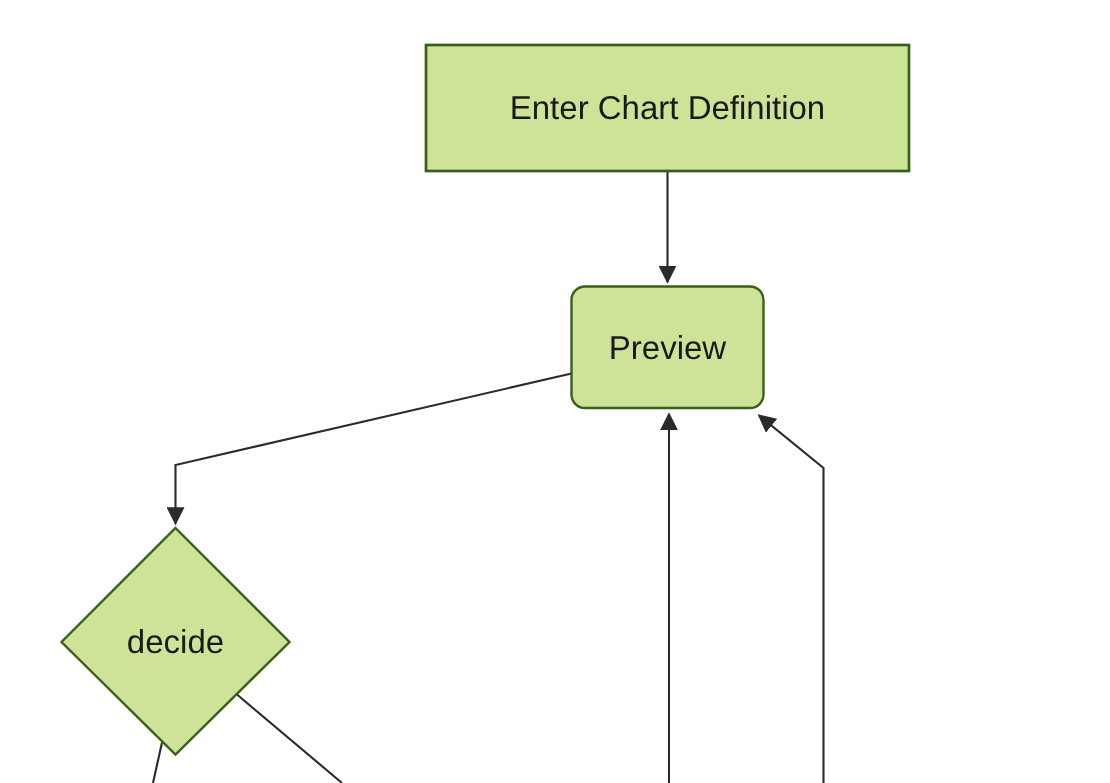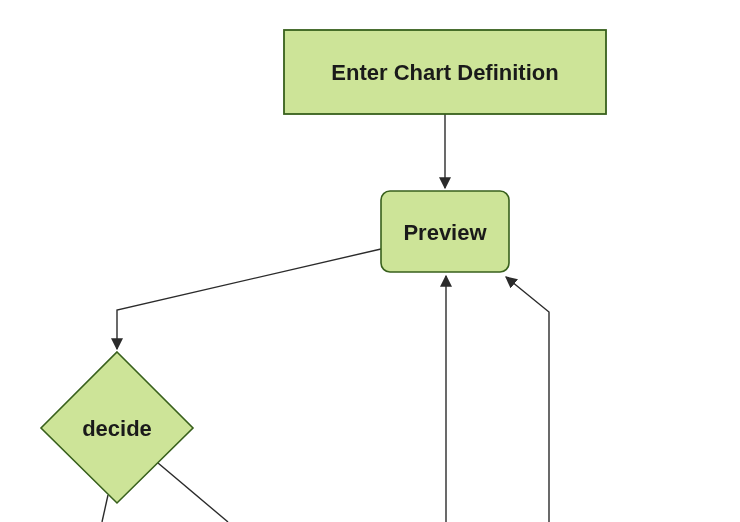--- a/index.html
+++ b/index.html
@@ -7,21 +7,20 @@
     padding: 0;
     background: var(--background, #ffffff);
     font-family: "Liberation Sans", sans-serif;
   }
   .canvas {
     position: relative;
     width: 620px;
     height: 522px;
     background: var(--background, #ffffff);
     overflow: hidden;
-    font-weight: bold;
   }
   svg { display: block; }
   .node-shape {
     fill: var(--node-fill, #cde498);
     stroke: var(--node-stroke, #38601c);
   }
   .node-shape.rect-node   { stroke-width: 1.8; }
   .node-shape.round-node  { stroke-width: 1.6; }
   .node-shape.diamond-node{ stroke-width: 1.6; }
   .edge {

